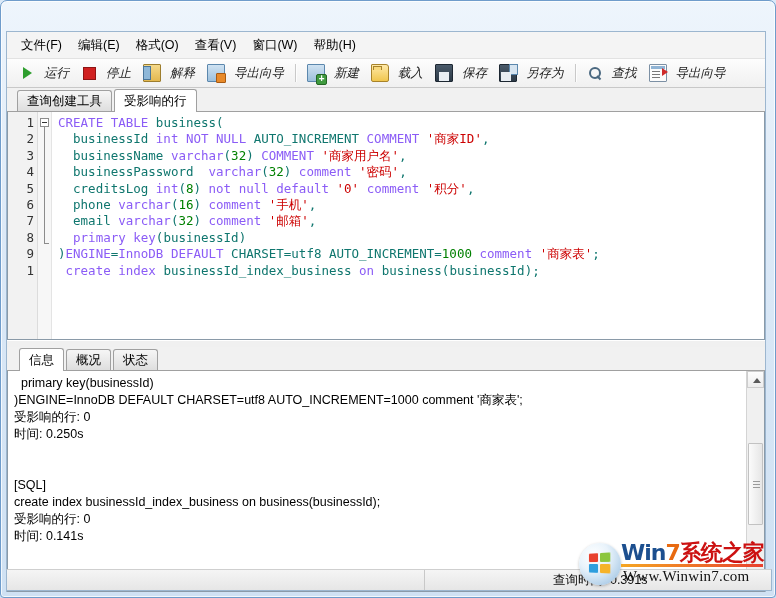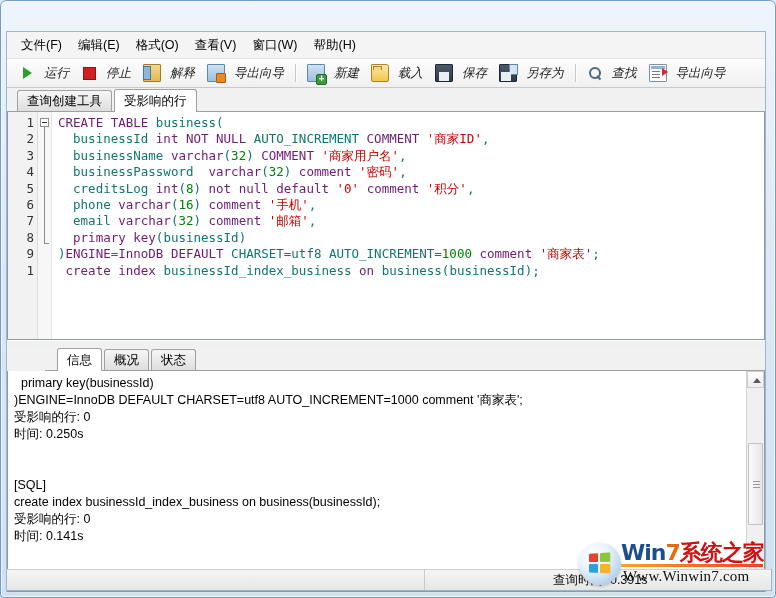--- a/index.html
+++ b/index.html
@@ -363,21 +363,21 @@
   .fold-foot {
     position:absolute; left:6px; top:131px; width:5px; height:1px; background:#8c8c8c;
   }
   .code {
     flex: 1 1 auto;
     padding: 3px 0 0 6px;
     white-space: pre;
     color: #000;
     overflow: hidden;
   }
-  .k  { color:#701a75; }
+  .k  { color:#8b5cf6; }
   .s  { color:#cc0000; }
   .n  { color:#008000; }
   .p  { color:#0f766e; }
 
   
   .splitter {
     height: 6px;
     flex: 0 0 auto;
     background: #f0f0f0;
     border-top: 1px solid #ffffff;
@@ -386,21 +386,20 @@
   
   .btabstrip {
     height: 24px;
     background: #f1f1f1;
     display: flex;
     align-items: flex-end;
     padding-left: 12px;
     flex: 0 0 auto;
     border-bottom: 1px solid #a0a0a0;
     box-sizing: border-box;
-    margin-left: 38px;
   }
 
   
   .info-wrap {
     flex: 1 1 auto;
     background: #fff;
     border: 1px solid #8a9aa8;
     border-top: none;
     position: relative;
     overflow: hidden;

